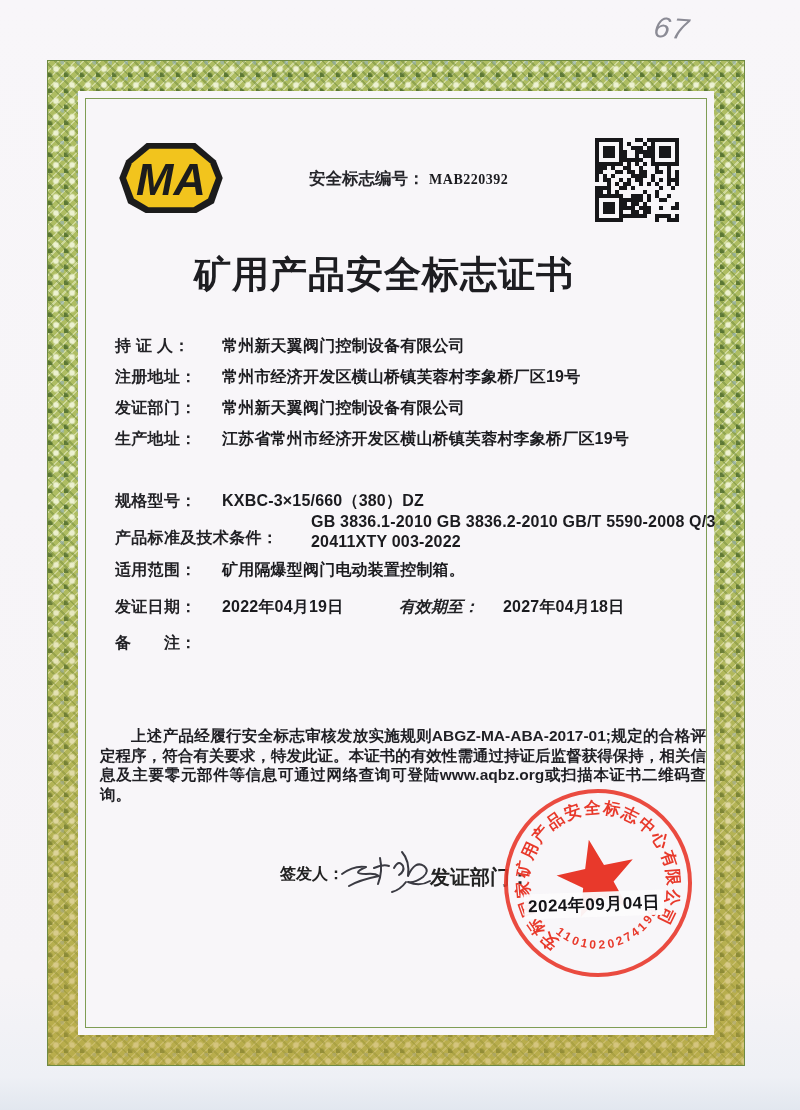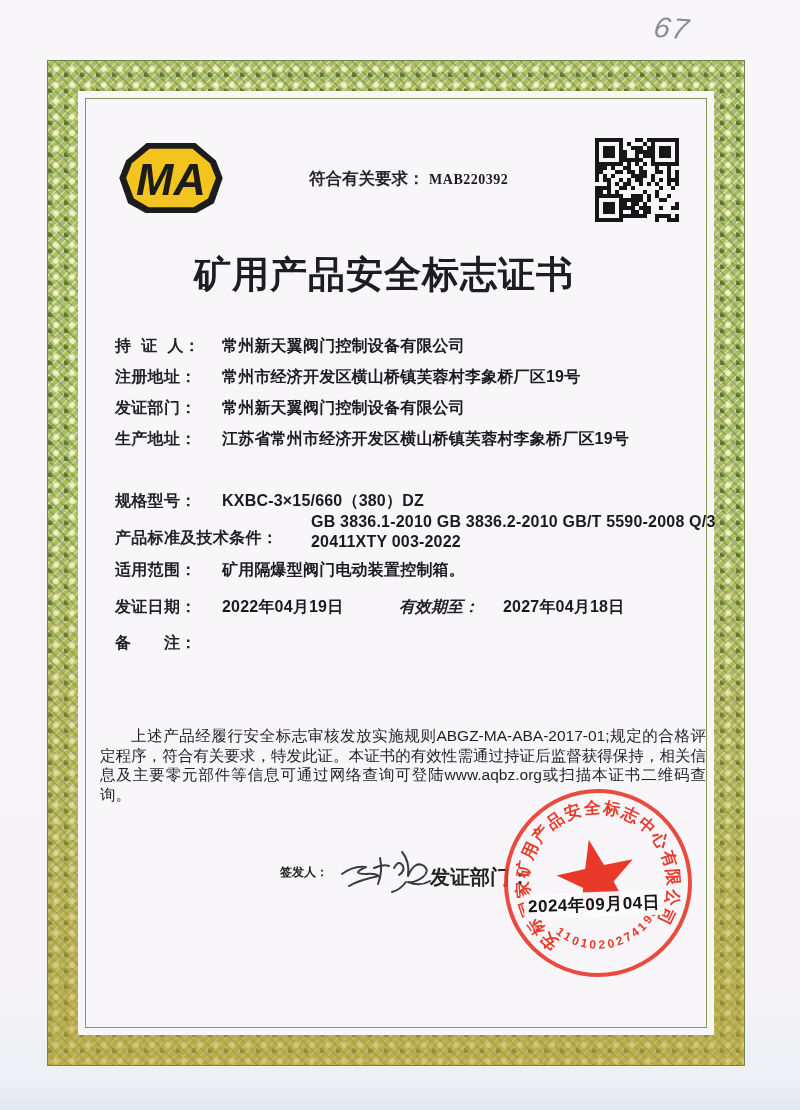--- a/index.html
+++ b/index.html
@@ -27,32 +27,32 @@
   .certno{position:absolute;left:309px;top:168px;font-size:16.5px;color:#26262b;white-space:nowrap;}
   .certno .lab{font-weight:700;}
   .certno .val{font-family:"Liberation Serif","DejaVu Serif",serif;font-size:14px;letter-spacing:.5px;}
   .qr{position:absolute;left:595px;top:138px;width:84px;height:84px;}
   
   .title{position:absolute;left:0;top:250px;width:100%;text-align:center;
          transform:translateX(-16px);font-size:37px;font-weight:800;color:#1d1d21;
          letter-spacing:1px;}
   
   .row{position:absolute;left:115px;white-space:nowrap;font-size:16px;color:#222226;}
-  .lbl{display:inline-block;width:107px;font-weight:600;letter-spacing:.3px;vertical-align:top;font-family:Liberation Mono, monospace;}
+  .lbl{display:inline-block;width:107px;font-weight:600;letter-spacing:.3px;vertical-align:top;}
   .val{font-weight:700;color:#1b1b1f;letter-spacing:.2px;}
   .row-std .lbl{width:196px;margin-top:16px;}
   .row-std .val{display:inline-block;width:412px;white-space:normal;word-break:break-all;line-height:20px;}
   .pair2-l{position:absolute;left:284px;top:0;font-weight:600;font-style:italic;}
   .pair2-v{position:absolute;left:388px;top:0;}
   
   .footer-par{position:absolute;left:100px;top:726px;width:606px;font-size:15.5px;
-      font-weight:400;color:#1f1f24;line-height:19.6px;text-align:justify;text-indent:2em;}
+      font-weight:700;color:#1f1f24;line-height:19.6px;text-align:justify;text-indent:2em;}
   
   .badge{position:absolute;left:138px;top:836px;}
-  .issuer{position:absolute;left:280px;top:864px;font-size:12px;font-weight:700;color:#222;}
+  .issuer{position:absolute;left:280px;top:864px;font-size:16px;font-weight:700;color:#222;}
   .dept{position:absolute;left:430px;top:864px;font-size:20px;font-weight:700;color:#222;}
   .signature{position:absolute;left:336px;top:838px;}
   
   .stamp{position:absolute;left:503px;top:788px;width:190px;height:190px;
          transform:rotate(-12deg);color:#e8392b;}
   .stamp-ring-border{position:absolute;inset:1px;border:4px solid rgba(232,57,43,.9);border-radius:50%;}
   .stamp .ringchar{position:absolute;font-weight:700;color:#e8392b;line-height:1;}
   .stamp-star{position:absolute;left:50%;top:50%;transform:translate(-50%,-55%);}
   .stamp-date{position:absolute;left:524px;top:892px;font-size:17px;font-weight:800;color:#141418;
       background:rgba(252,251,252,.95);padding:1px 4px;transform:rotate(-2deg);letter-spacing:.5px;z-index:5;}
@@ -72,21 +72,21 @@
 
   <div class="ma-logo">
     <svg width="118" height="80" viewBox="0 0 120 82">
       <path d="M14,23 L35,5 L85,5 L106,23 L113,41 L104,67 L86,77 L34,77 L16,67 L7,41 Z" fill="#1c1c1c"></path>
       <path d="M20,26 L38,11 L82,11 L100,26 L106,41 L98,62 L83,71 L37,71 L22,62 L14,41 Z" fill="#f2c41d"></path>
       <text x="60" y="58" text-anchor="middle" font-size="46" font-weight="bold" font-style="italic" font-family="Liberation Sans, sans-serif" fill="#1c1c1c">MA</text>
     </svg>
   </div>
 
   <div class="certno">
-    <span class="lab">符合有关要求：</span>
+    <span class="lab">安全标志编号：</span>
     <span class="val">MAB220392</span>
   </div>
 
   <div class="qr" id="qr"><svg width="84" height="84" viewBox="0 0 21 21" shape-rendering="crispEdges" fill="#17171a">
         <rect x="0" y="0" width="1" height="1"></rect>
         <rect x="1" y="0" width="1" height="1"></rect>
         <rect x="2" y="0" width="1" height="1"></rect>
         <rect x="3" y="0" width="1" height="1"></rect>
         <rect x="4" y="0" width="1" height="1"></rect>
         <rect x="5" y="0" width="1" height="1"></rect>

